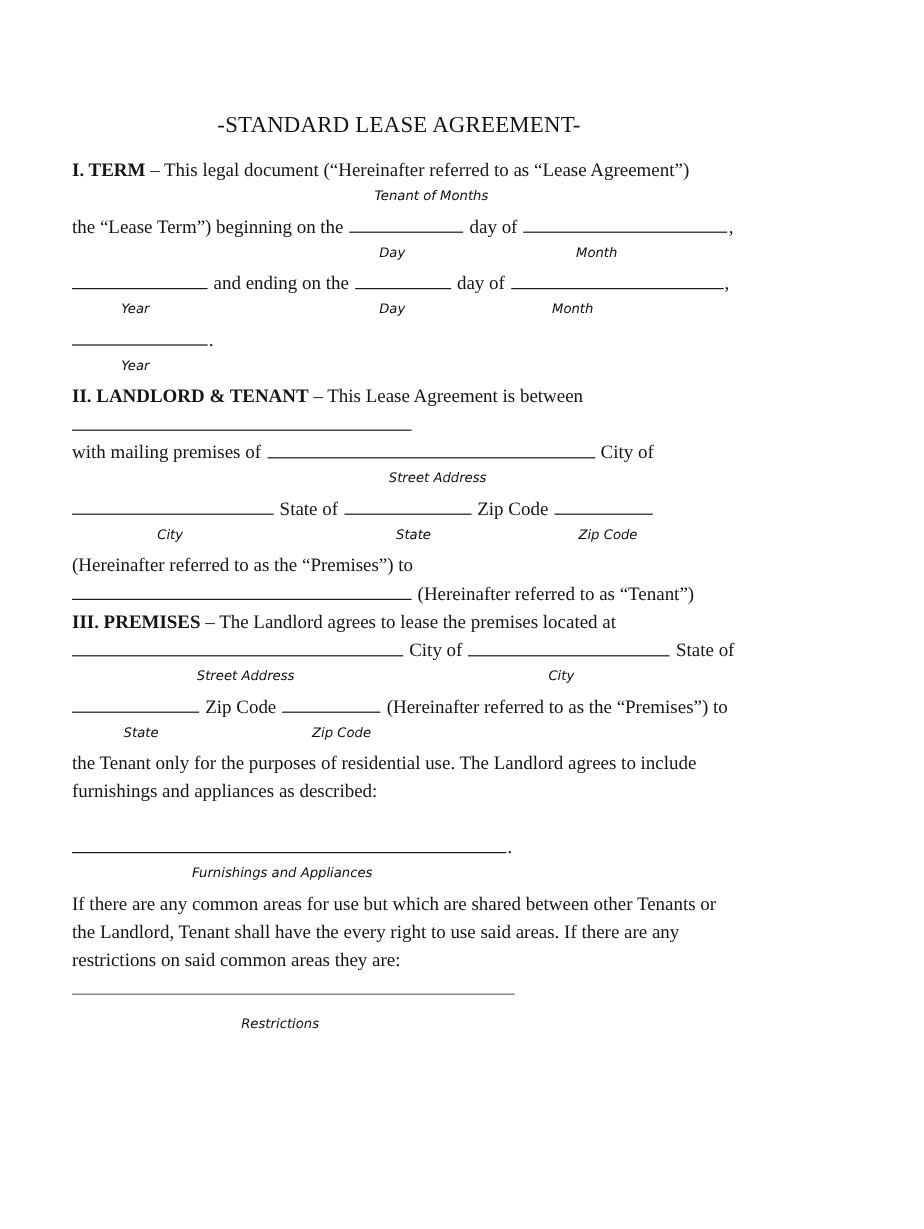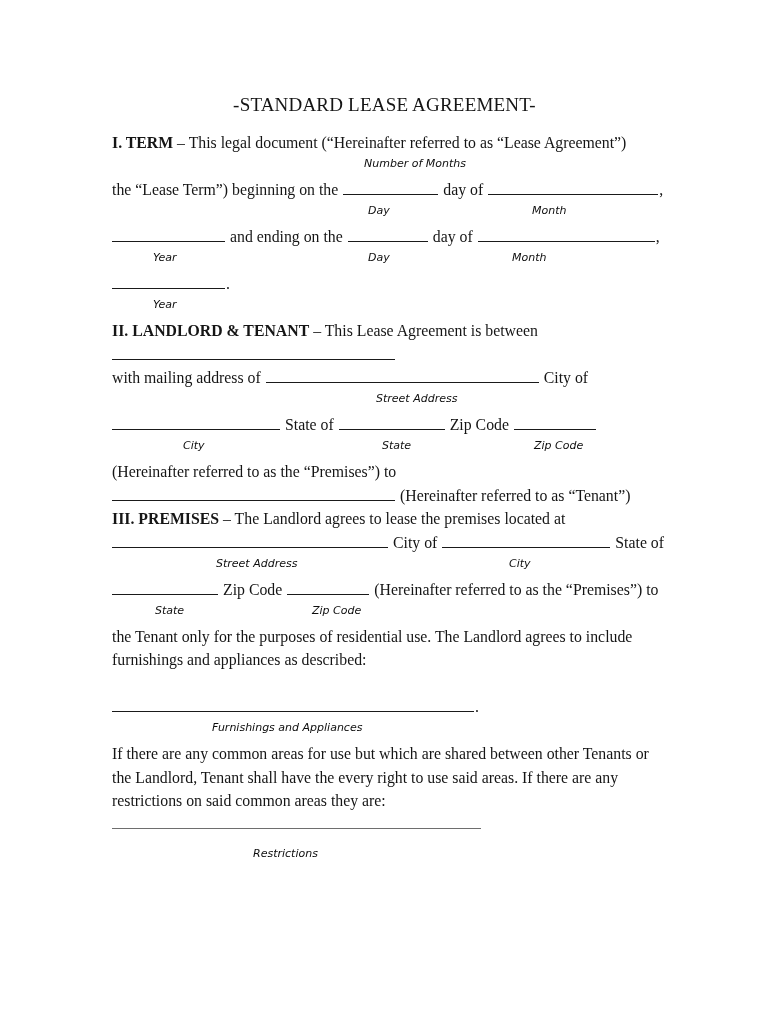--- a/index.html
+++ b/index.html
@@ -2,21 +2,21 @@
 <html><head>
 <meta charset="utf-8">
 <style>
   html,body { margin:0; padding:0; background:#ffffff; }
   .page {
     position: relative;
     width: 770px;
     height: 1024px;
     background: #ffffff;
     box-sizing: border-box;
-    padding: 92px 0 0 112px;
+    padding: 92px 0 0 60px;
     font-family: "Liberation Serif", serif;
     font-size: 15.8px;
     color: #151515;
     overflow: hidden;
   }
   .content { width: 545px; }
   .doc-title {
     font-size: 19px;
     text-align: center;
     line-height: 26px;
@@ -59,21 +59,21 @@
 <body>
 
 <div class="page">
   <div class="content">
 
     <div class="doc-title">-STANDARD LEASE AGREEMENT-</div>
 
     <p class="para"><span class="b">I. TERM</span><span> – This legal document (“Hereinafter referred to as “Lease Agreement”)</span></p>
 
     <div class="label-row">
-      <span class="flabel" style="left:252px">Number of Months</span>
+      <span class="flabel" style="left:252px">Tenant of Months</span>
     </div>
 
     <div class="line">
       <span>the “Lease Term”) beginning on the</span><span class="blank" style="width:95px"></span><span>day of</span><span class="blank tightr" style="width:170px"></span><span>,</span>
     </div>
     <div class="label-row">
       <span class="flabel" style="left:256px">Day</span>
       <span class="flabel" style="left:420px">Month</span>
     </div>
 
@@ -93,21 +93,21 @@
       <span class="flabel" style="left:41px">Year</span>
     </div>
 
     <p class="para"><span class="b">II. LANDLORD &amp; TENANT</span><span> – This Lease Agreement is between</span></p>
 
     <div class="line">
       <span class="blank first" style="width:283px"></span>
     </div>
 
     <div class="line">
-      <span>with mailing address of</span><span class="blank" style="width:273px"></span><span>City of</span>
+      <span>with mailing premises of</span><span class="blank" style="width:273px"></span><span>City of</span>
     </div>
     <div class="label-row">
       <span class="flabel" style="left:264px">Street Address</span>
     </div>
 
     <div class="line">
       <span class="blank first" style="width:168px"></span><span>State of</span><span class="blank" style="width:106px"></span><span>Zip Code</span><span class="blank" style="width:82px"></span>
     </div>
     <div class="label-row">
       <span class="flabel" style="left:71px">City</span>

